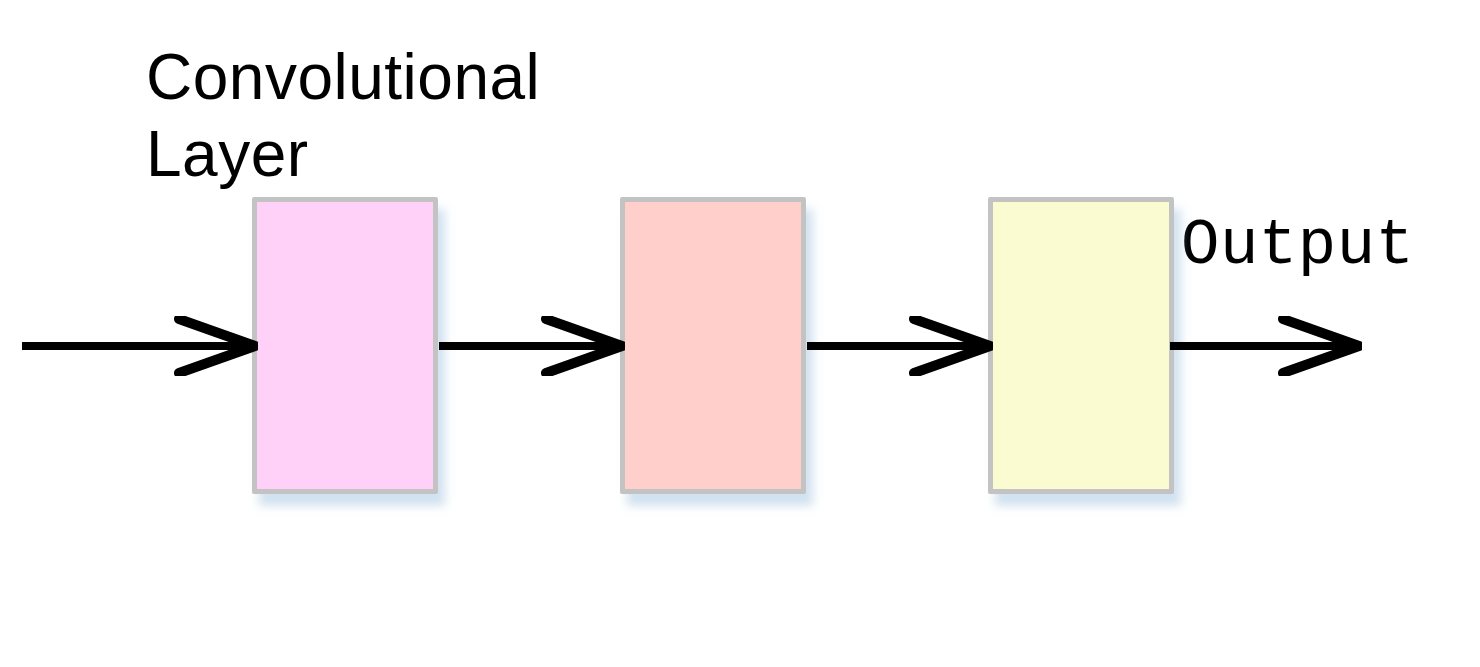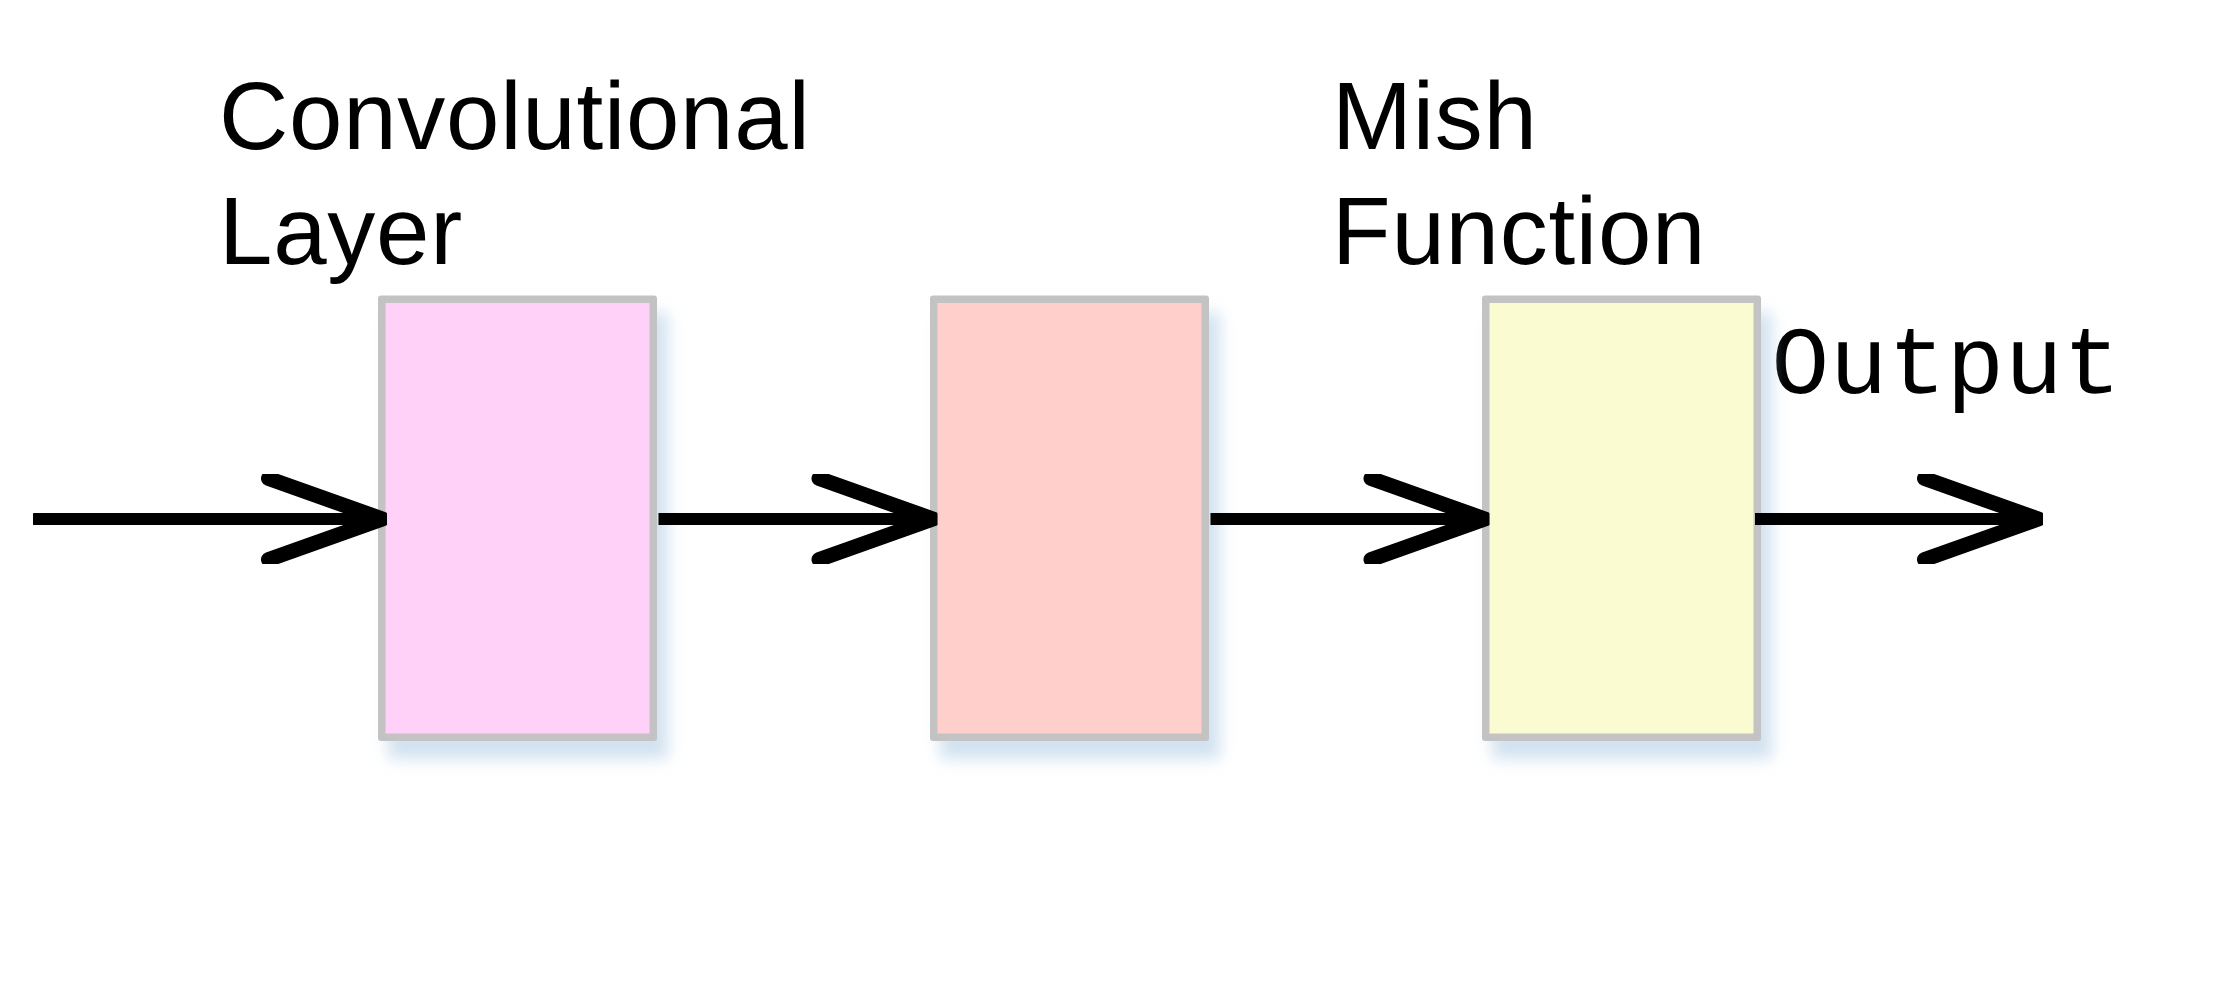--- a/index.html
+++ b/index.html
@@ -54,22 +54,20 @@
   .arrow svg { display: block; width: 100%; height: 100%; }
 </style>
 </head>
 <body>
 
 <div class="canvas">
 
   <div class="label label-conv">Convolutional
 Layer</div>
 
-  <div class="label label-mish">Mish
-Function</div>
 
 
   <div class="label label-output">Output</div>
 
   <div class="node node-conv" style="background-color: rgb(255, 209, 249);"></div>
 
   <div class="node node-bn" style="background-color: rgb(255, 207, 203);"></div>
 
   <div class="node node-mish" style="background-color: rgb(251, 251, 210);"></div>
 

